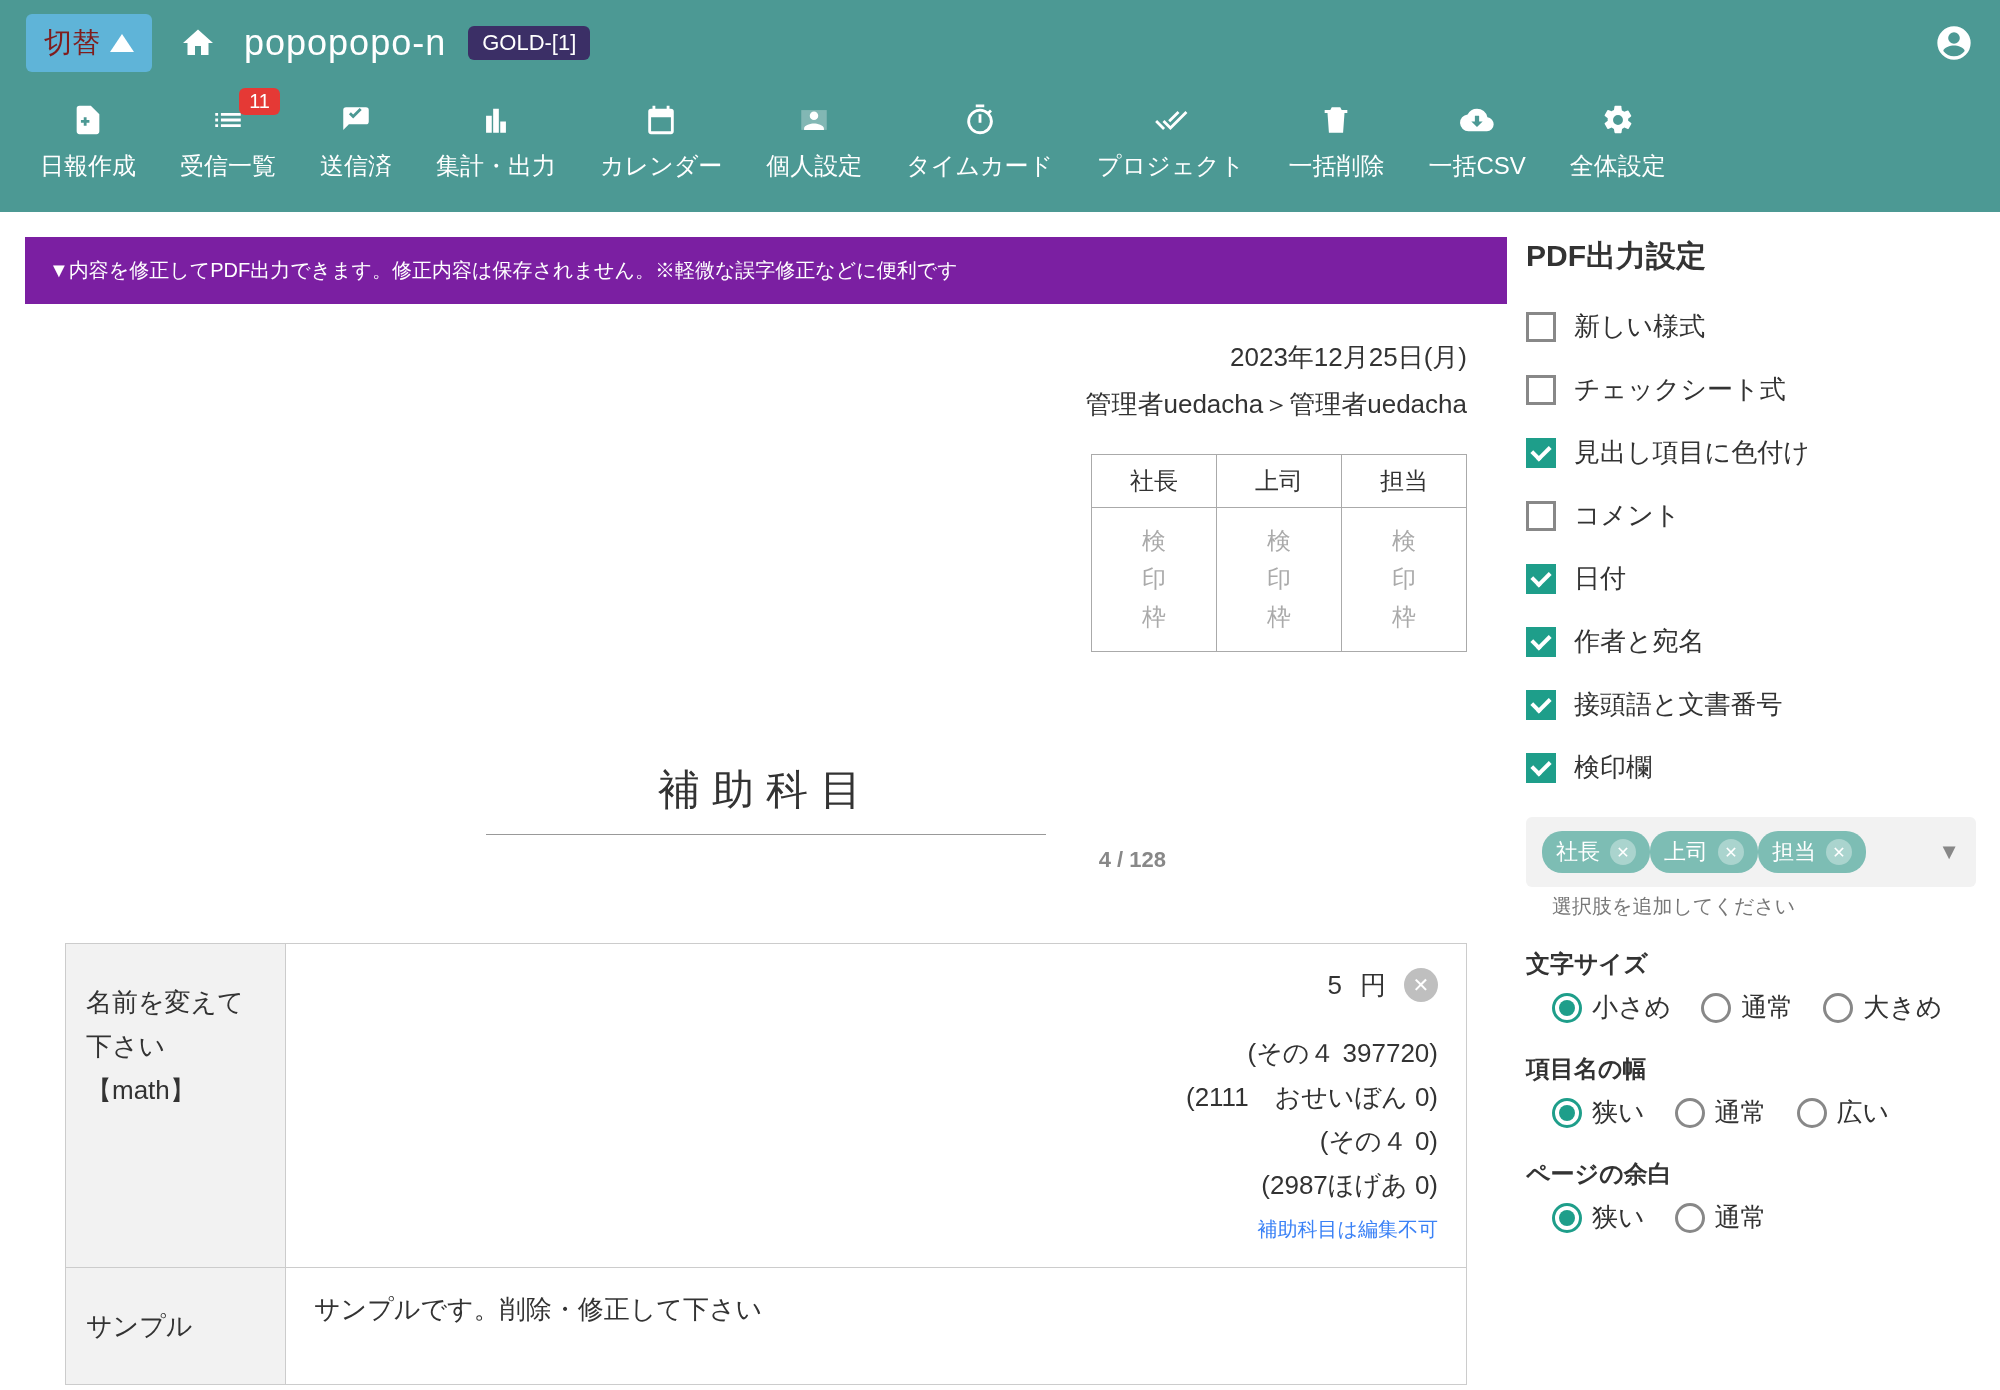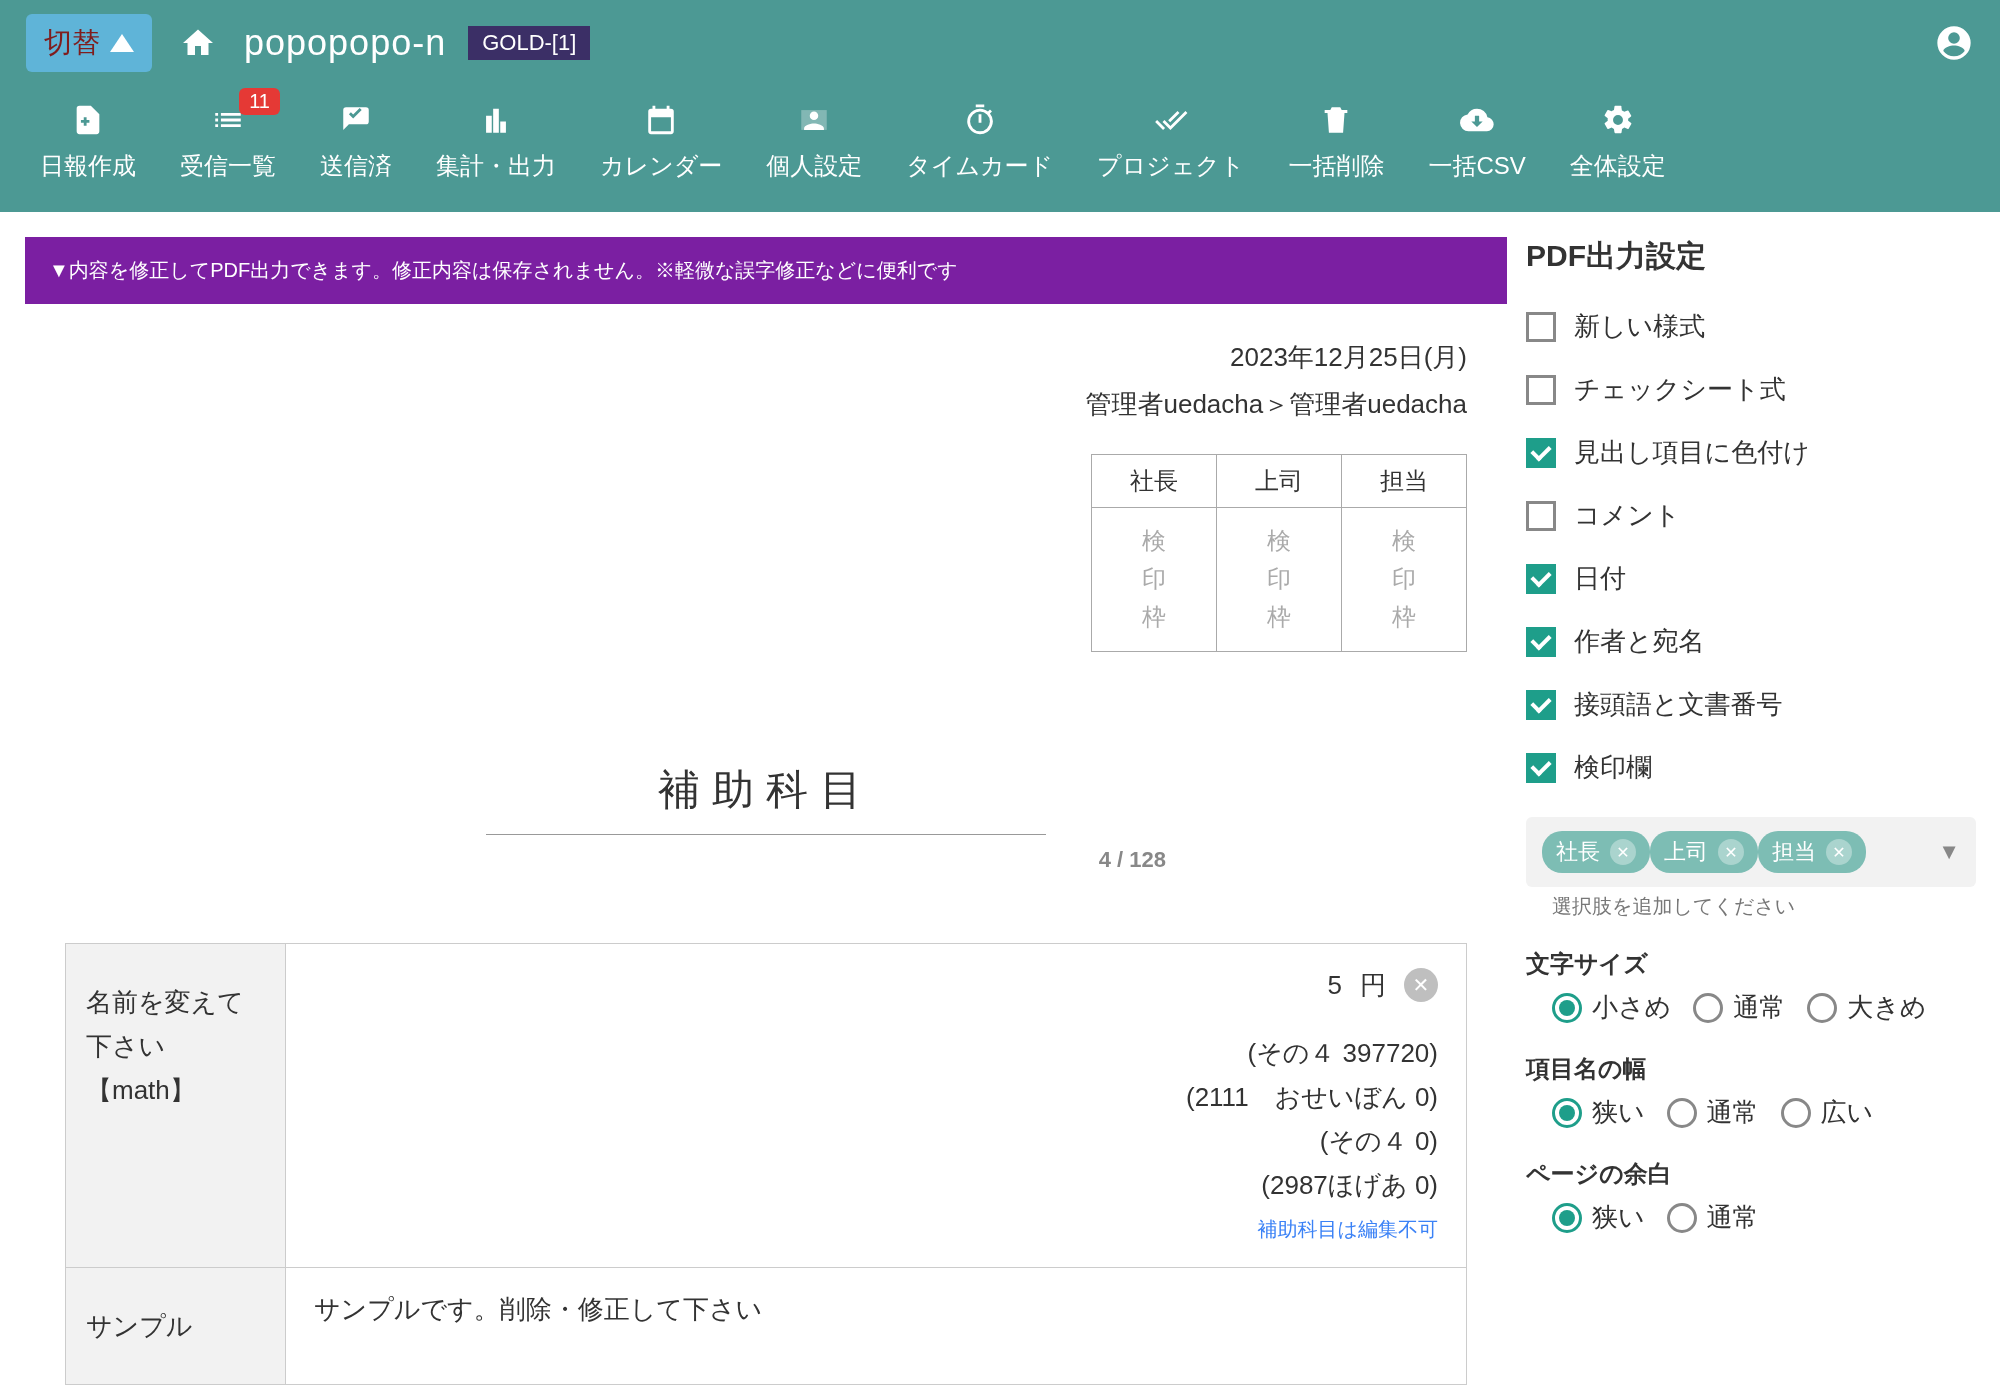--- a/index.html
+++ b/index.html
@@ -4,21 +4,21 @@
 <style>
 * { margin: 0; padding: 0; box-sizing: border-box; font-family: -apple-system, "Hiragino Sans", "Meiryo", sans-serif; }
 body { background: #fff; color: #333; width: 2000px; height: 1390px; overflow: hidden; }
 
 
 .topbar { background: #4C9994; display: flex; align-items: center; padding: 14px 26px; color: #fff; }
 .switch-btn { background: #5FB4D8; color: #7f1d1d; border: none; border-radius: 6px; padding: 10px 18px; font-size: 28px; display: flex; align-items: center; gap: 10px; cursor: pointer; }
 .switch-btn .tri { display:inline-block; width:0;height:0;border-left:12px solid transparent;border-right:12px solid transparent;border-bottom:18px solid #fff; }
 .home-icon { margin: 0 28px 0 28px; cursor:pointer; }
 .brand { font-size: 36px; font-weight: 400; letter-spacing: 1px; }
-.plan-badge { margin-left: 22px; background: #3b2f66; color:#fff; border-radius:0; padding: 4px 14px; font-size: 22px; }
+.plan-badge { margin-left: 22px; background: #3b2f66; color:#fff; border-radius:6px; padding: 4px 14px; font-size: 22px; }
 .spacer { flex:1; }
 .avatar-icon { cursor:pointer; }
 
 
 .navrow { background: #4C9994; display:flex; padding: 0 18px 16px 18px; color:#fff; }
 .navitem { display:flex; flex-direction:column; align-items:center; gap:10px; padding: 14px 22px; cursor:pointer; position:relative; font-size: 24px; }
 .navitem .icon { height: 40px; display:flex; align-items:center; justify-content:center; }
 .badge { position:absolute; top:2px; right:18px; background:#E53935; color:#fff; font-size:20px; border-radius:6px; padding:2px 10px; }
 
 
@@ -58,21 +58,21 @@
 .chk.on { background:#1E9E8A; border-color:#1E9E8A; }
 .chk.on::after { content:""; width:14px; height:8px; border-left:4px solid #fff; border-bottom:4px solid #fff; transform:rotate(-45deg); margin-top:-4px; }
 
 .chips-box { background:#f2f2f2; border-radius:6px; padding: 14px 16px; display:flex; flex-wrap:wrap; gap:12px; align-items:center; margin-top:18px; }
 .chip { background:#7DBDB4; color:#fff; border-radius:20px; padding:6px 14px; display:inline-flex; align-items:center; gap:10px; font-size:22px; }
 .chip .x { width:26px;height:26px;border-radius:50%;background:rgba(255,255,255,0.35);display:inline-flex;align-items:center;justify-content:center;font-size:16px;cursor:pointer; }
 .chips-drop { margin-left:auto; color:#888; font-size:22px; cursor:pointer; }
 .chips-hint { color:#777; font-size:20px; margin:6px 0 0 26px; }
 
 .section-label { font-size:24px; font-weight:700; margin-top:28px; margin-bottom:10px; }
-.radio-row { display:flex; align-items:center; gap:4px; padding-left:26px; font-size:26px; }
+.radio-row { display:flex; align-items:center; gap:12px; padding-left:26px; font-size:26px; }
 .radio { width:30px;height:30px;border-radius:50%;border:3px solid #888;display:inline-flex;align-items:center;justify-content:center;cursor:pointer; }
 .radio.on { border-color:#1E9E8A; }
 .radio.on::after { content:"";width:16px;height:16px;border-radius:50%;background:#1E9E8A; }
 .radio-opt { display:flex; align-items:center; gap:10px; margin-right:18px; }
 
 svg { display:block; }
 </style>
 </head>
 <body>
 

